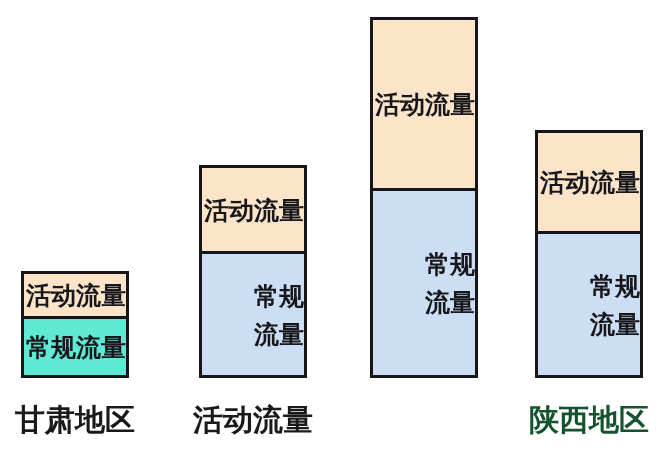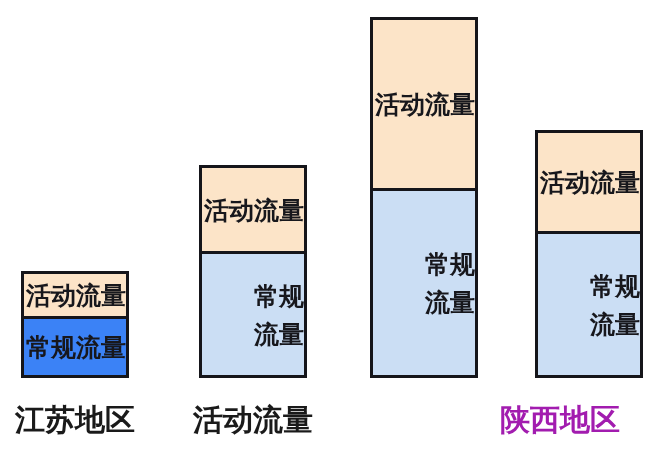--- a/index.html
+++ b/index.html
@@ -44,25 +44,25 @@
   }
 </style>
 </head>
 <body>
 
 <div class="stage" id="chart">
     <div class="bar" style="left: 21px; width: 108px; height: 107px; bottom: 84px; border-color: rgb(21, 21, 26);">
       <div class="seg activity" style="background: rgb(252, 228, 200); height: 45px;">
         <div>活动流量</div>
       </div>
-      <div class="seg regular" style="background: #3b82f6;">
+      <div class="seg regular" style="background: #5eead4;">
         <div>常规流量</div>
       </div>
     </div>
-    <div class="cat-label" style="left: 75px; top: 400px; color: rgb(26, 26, 26);">江苏地区</div>
+    <div class="cat-label" style="left: 75px; top: 400px; color: rgb(26, 26, 26);">甘肃地区</div>
     <div class="bar" style="left: 199px; width: 108px; height: 213px; bottom: 84px; border-color: rgb(21, 21, 26);">
       <div class="seg activity" style="background: rgb(252, 228, 200); height: 86px;">
         <div>活动流量</div>
       </div>
       <div class="seg regular" style="background: rgb(203, 222, 244);">
         <div>常规</div>
         <div>流量</div>
       </div>
     </div>
     <div class="cat-label" style="left: 253px; top: 400px; color: rgb(26, 26, 26);">活动流量</div>
@@ -77,14 +77,14 @@
     </div>
     <div class="bar" style="left: 535px; width: 108px; height: 248px; bottom: 84px; border-color: rgb(21, 21, 26);">
       <div class="seg activity" style="background: rgb(252, 228, 200); height: 101px;">
         <div>活动流量</div>
       </div>
       <div class="seg regular" style="background: rgb(203, 222, 244);">
         <div>常规</div>
         <div>流量</div>
       </div>
     </div>
-    <div class="cat-label" style="left: 560px; top: 400px; color: #a21caf;">陕西地区</div>
+    <div class="cat-label" style="left: 589px; top: 400px; color: #14532d;">陕西地区</div>
   </div>
 
 </body></html>

